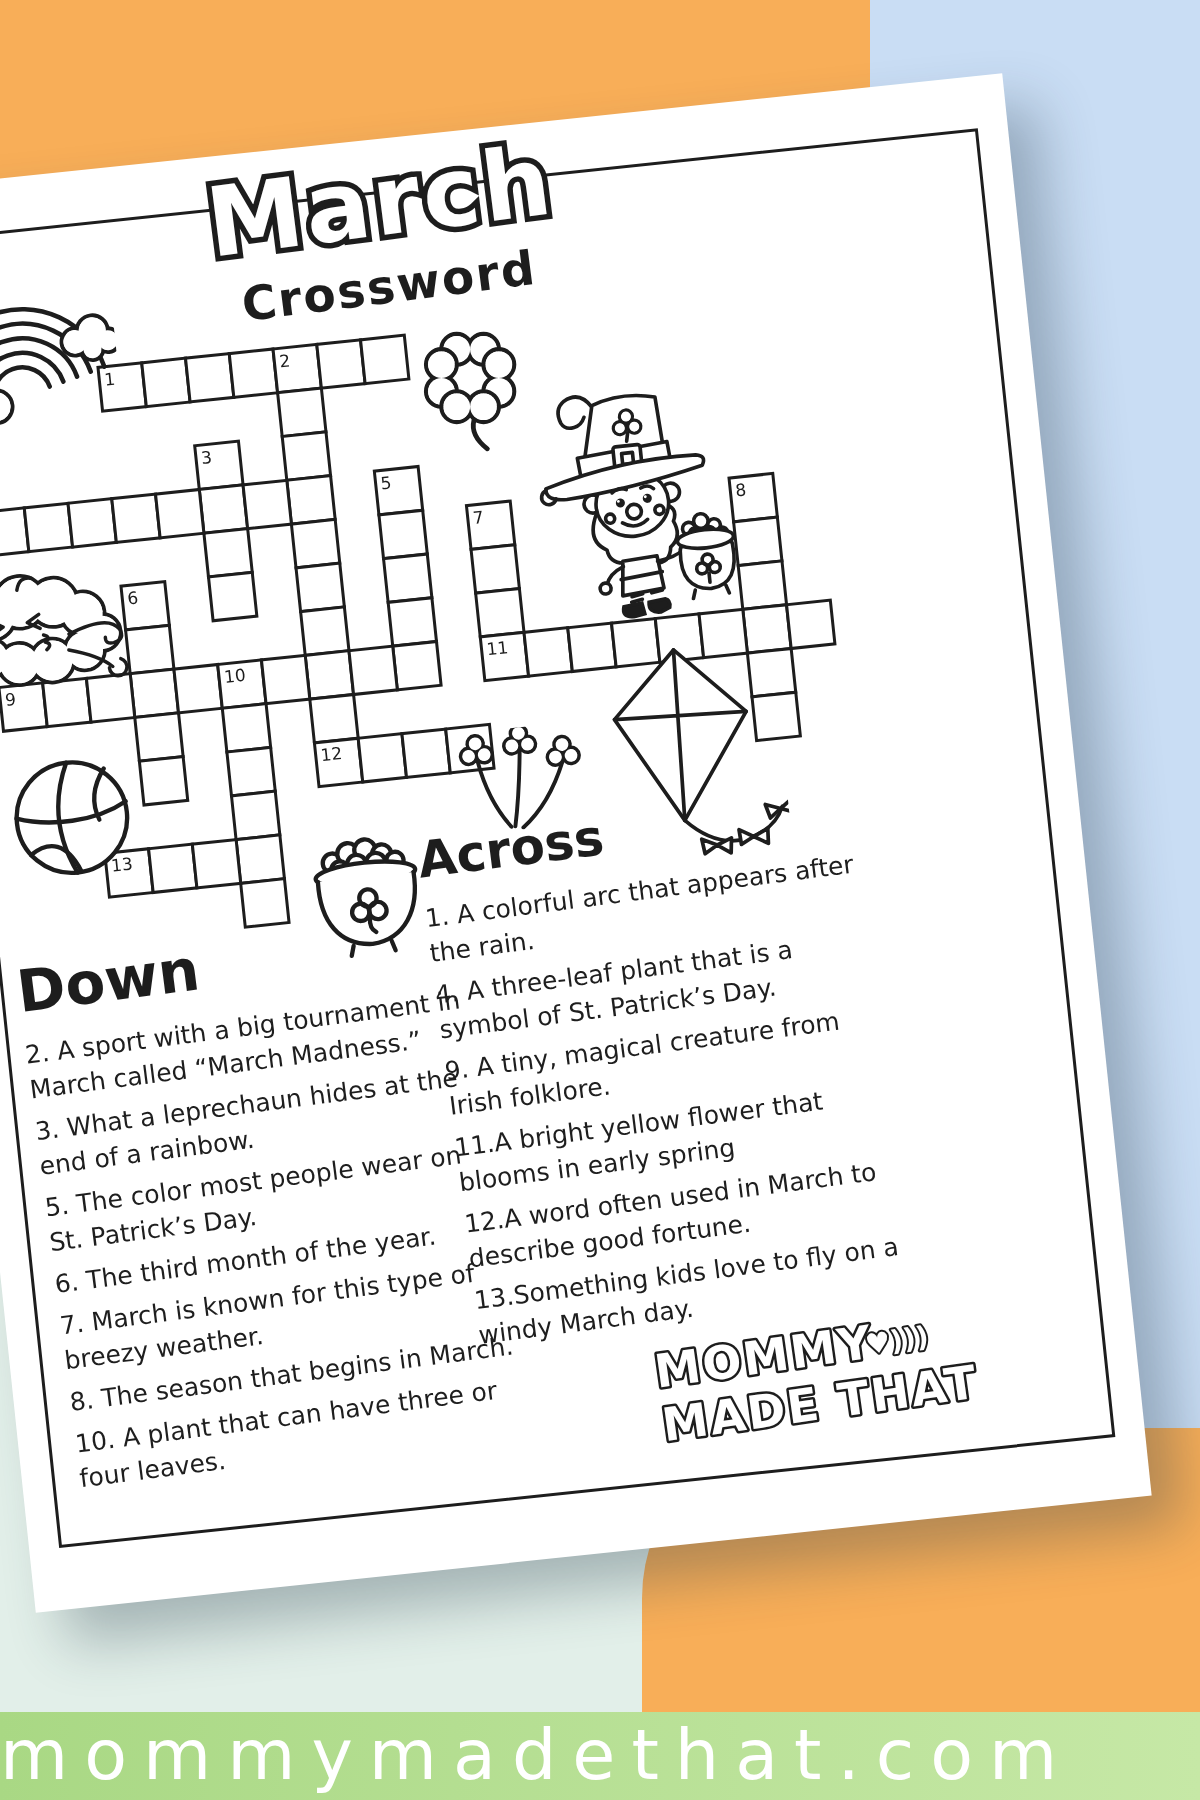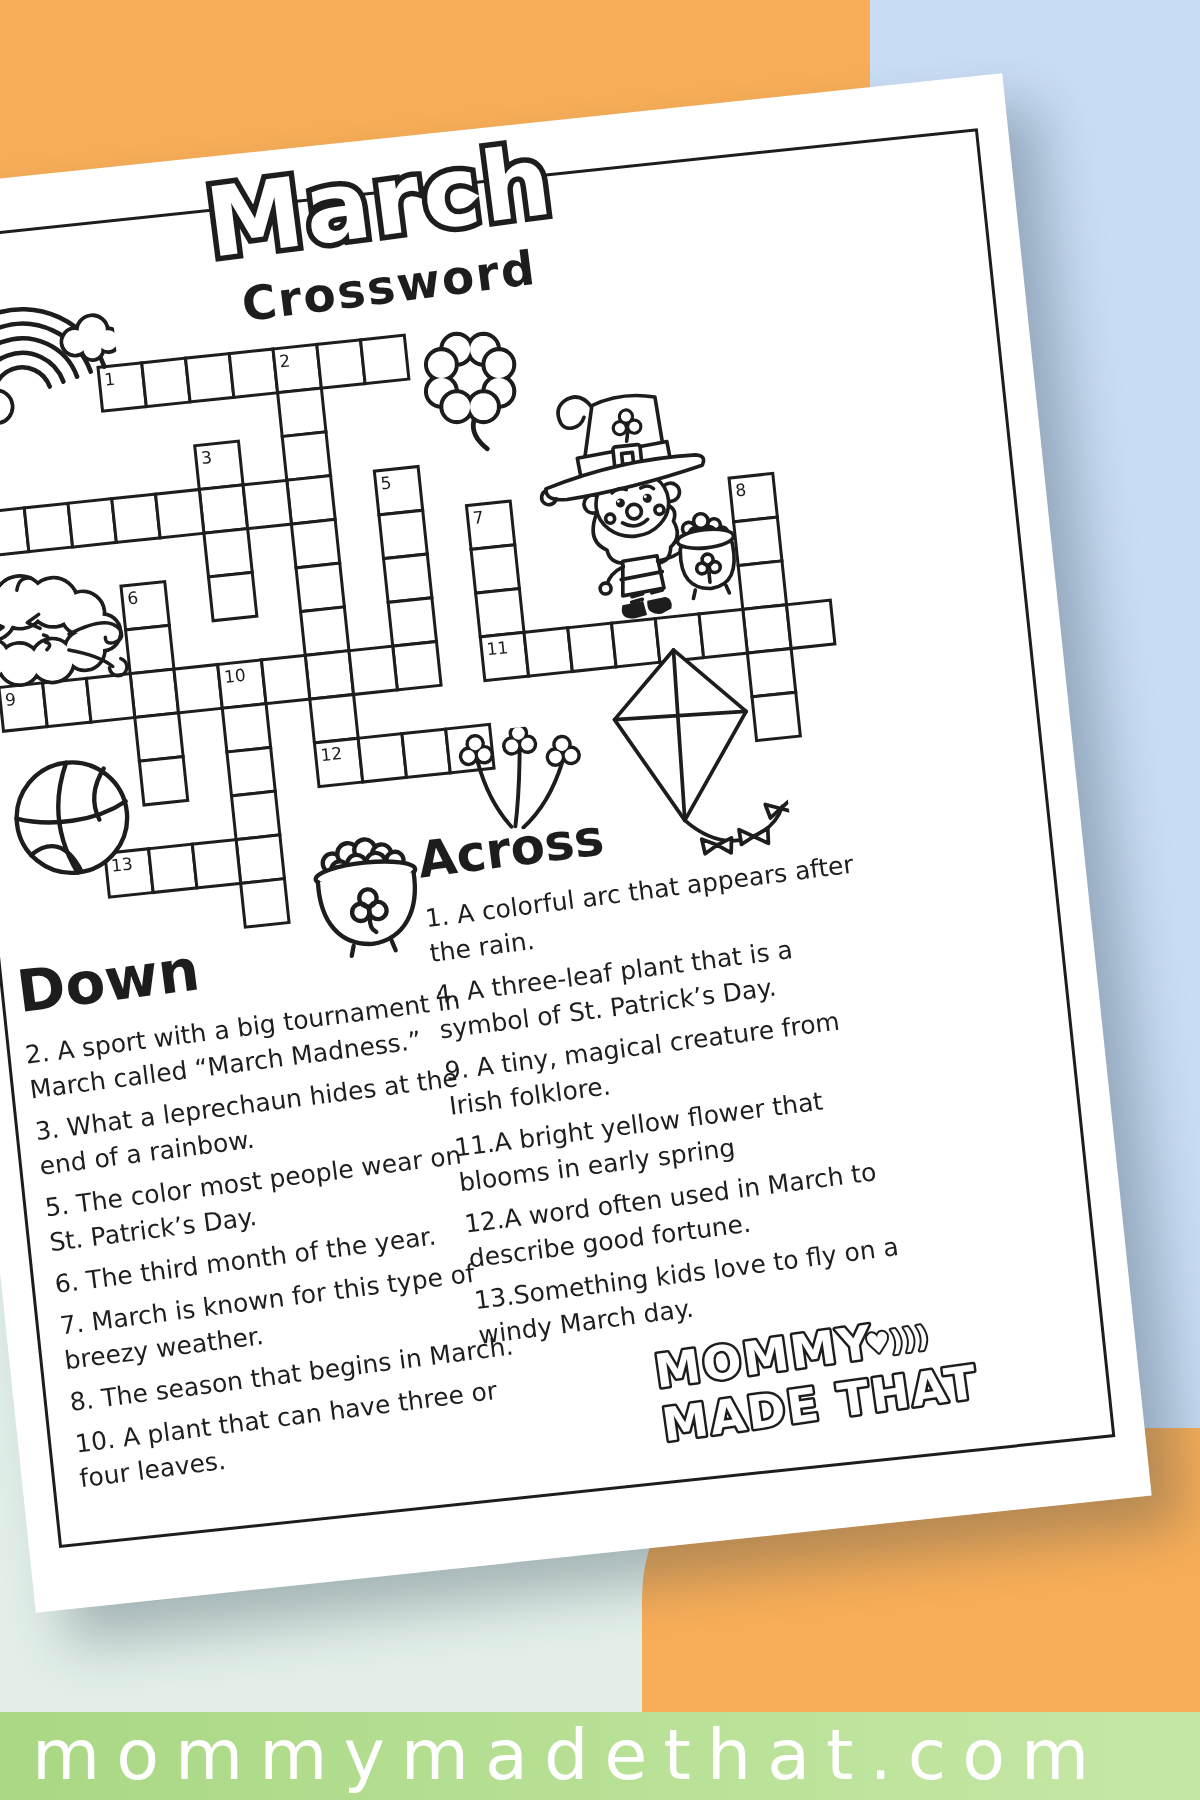--- a/index.html
+++ b/index.html
@@ -27,21 +27,21 @@
   .across-col{left:464px;top:688px;width:452px;}
   .heading{font-weight:bold;color:var(--ink);}
   .down-col .heading{font-size:58px;margin-bottom:12px;}
   .across-col .heading{font-size:50px;margin-bottom:12px;}
   .clue{font-size:25px;line-height:35px;margin-bottom:7px;}
   .logo-svg{position:absolute;left:642px;top:1218px;width:420px;height:120px;transform:rotate(-2deg);}
   .logo-svg text{font-family:"DejaVu Sans",sans-serif;font-weight:bold;fill:#fff;stroke:var(--ink);
         paint-order:stroke;stroke-linejoin:round;}
   .footer-bar{position:absolute;left:0;top:1712px;width:1200px;height:88px;
         background:linear-gradient(90deg,var(--green_bar_left),var(--green_bar_right));}
-  .footer-bar span{display:block;padding-left:32px;font-size:70px;letter-spacing:16px;color:#fff;
+  .footer-bar span{display:block;font-size:70px;letter-spacing:16px;color:#fff;
         line-height:86px;font-family:"DejaVu Sans",sans-serif;}
   .ink-line{stroke:var(--ink);fill:none;stroke-linecap:round;stroke-linejoin:round;}
   .ink-fill{stroke:var(--ink);fill:#fff;stroke-linecap:round;stroke-linejoin:round;}
 </style>
 </head>
 <body>
 
 <div class="canvas">
 
   <div class="bg bg-blue"></div>

